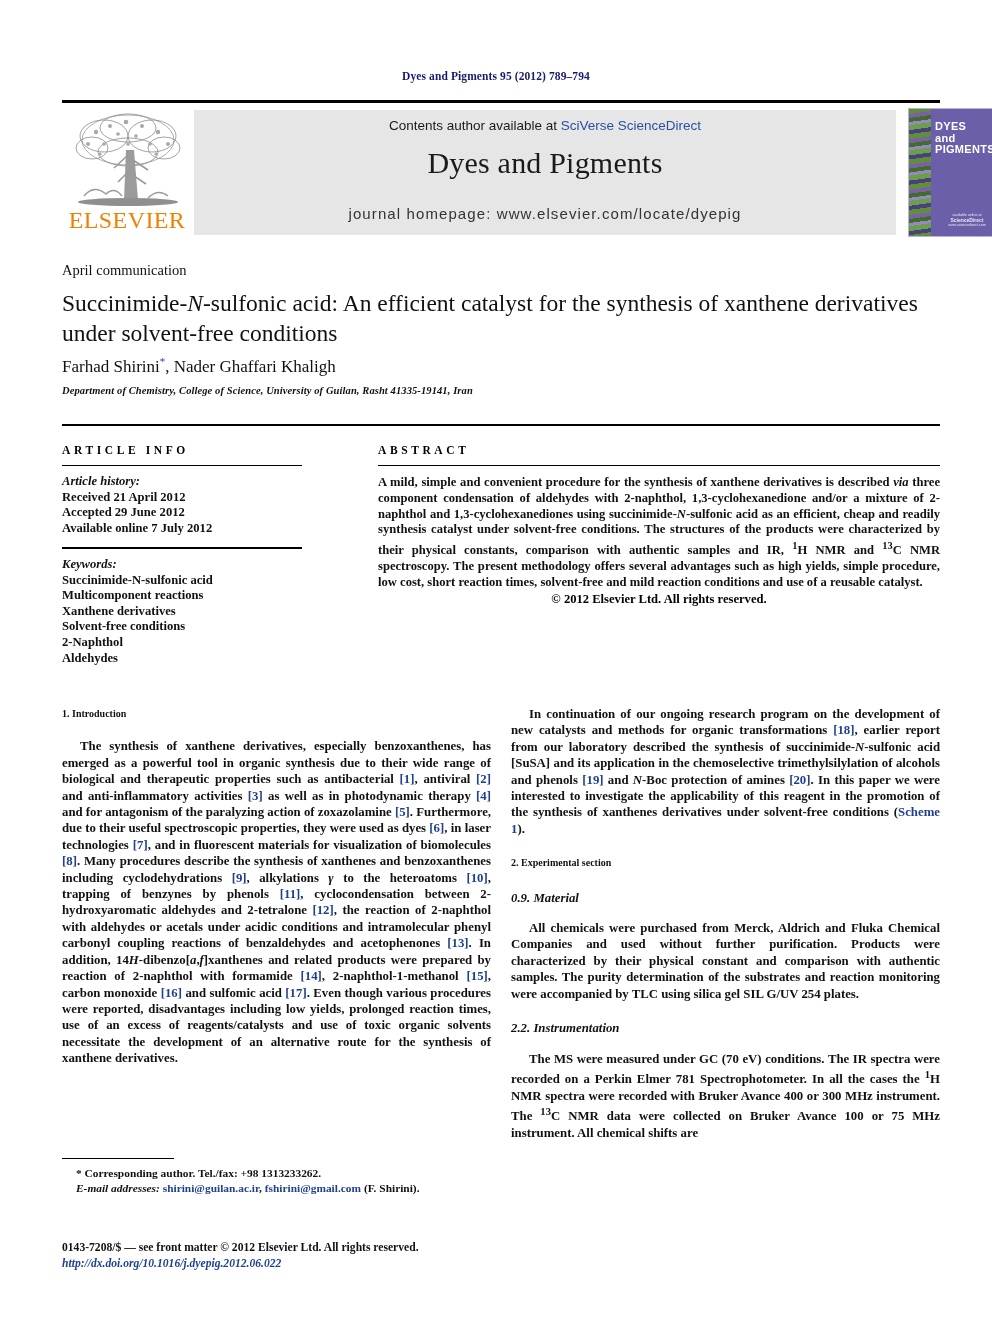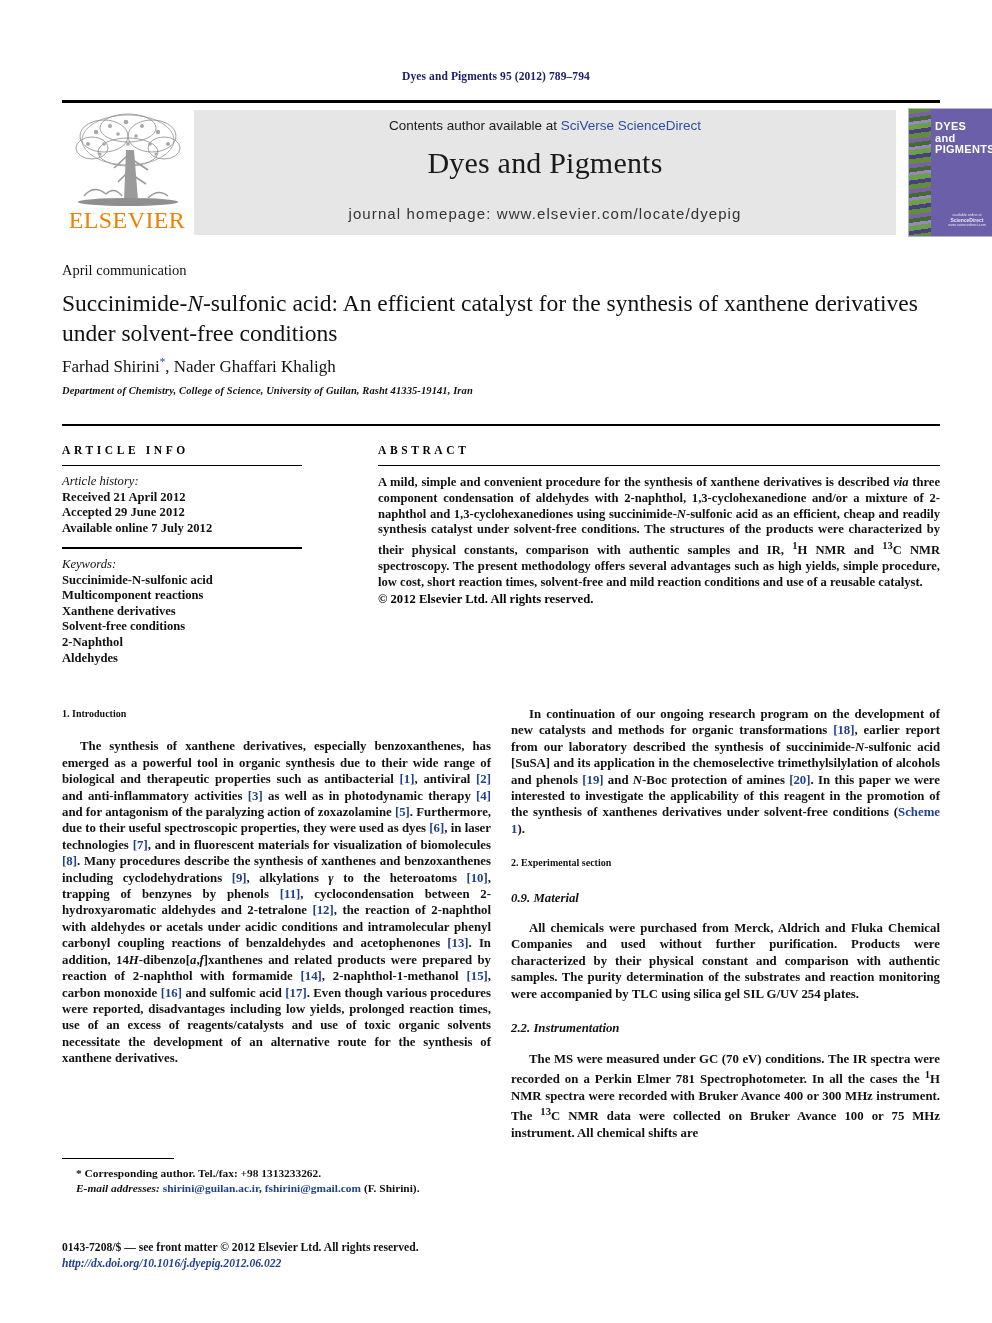--- a/index.html
+++ b/index.html
@@ -224,39 +224,39 @@
   }
   .info-body {
     margin-top: 8px;
     font-size: 12.6px;
     line-height: 15.6px;
     font-weight: bold;
     color: #111;
   }
   .info-body .lbl {
     font-style: italic;
-    font-weight: normal;
+    font-weight: bold;
   }
   .kw-rule {
     height: 1.6px;
     background: #000;
     margin-top: 11px;
   }
   .abs-body {
     margin-top: 9px;
     font-size: 12.6px;
     line-height: 15.8px;
     font-weight: bold;
     color: #111;
     text-align: justify;
   }
   .abs-body i { font-style: italic; }
   .abs-copy {
     margin-top: 1px;
-    text-align: left;
+    text-align: center;
     font-size: 12.6px;
     font-weight: bold;
   }
 
   
   .body-col {
     position: absolute;
     top: 706px;
     width: 429px;
     font-size: 12.8px;

